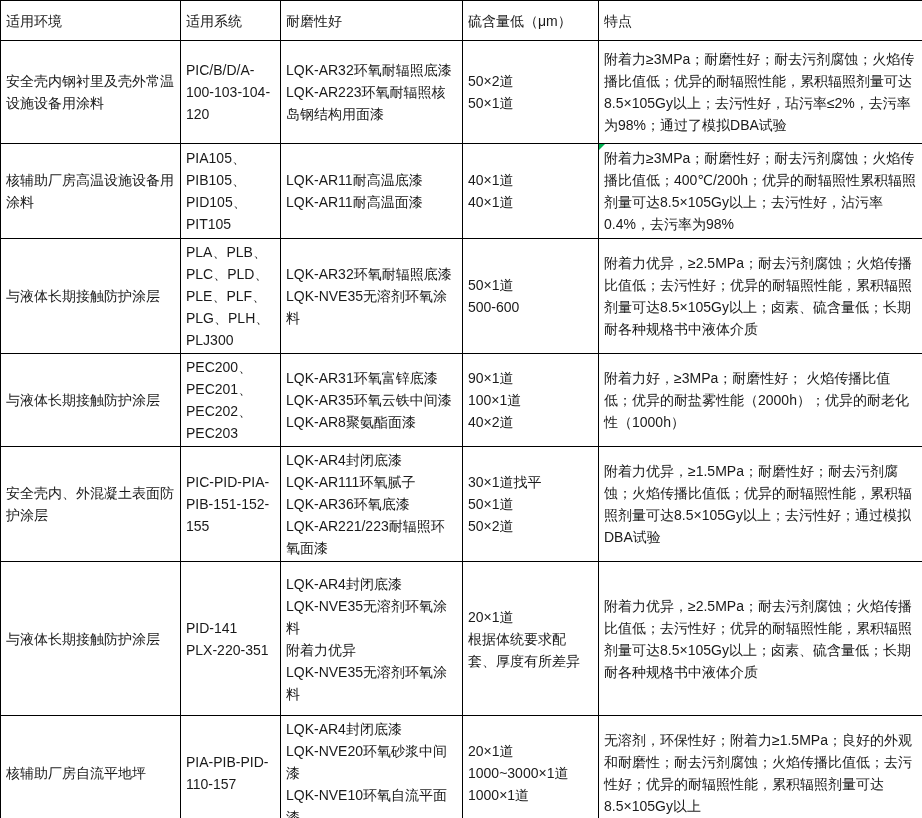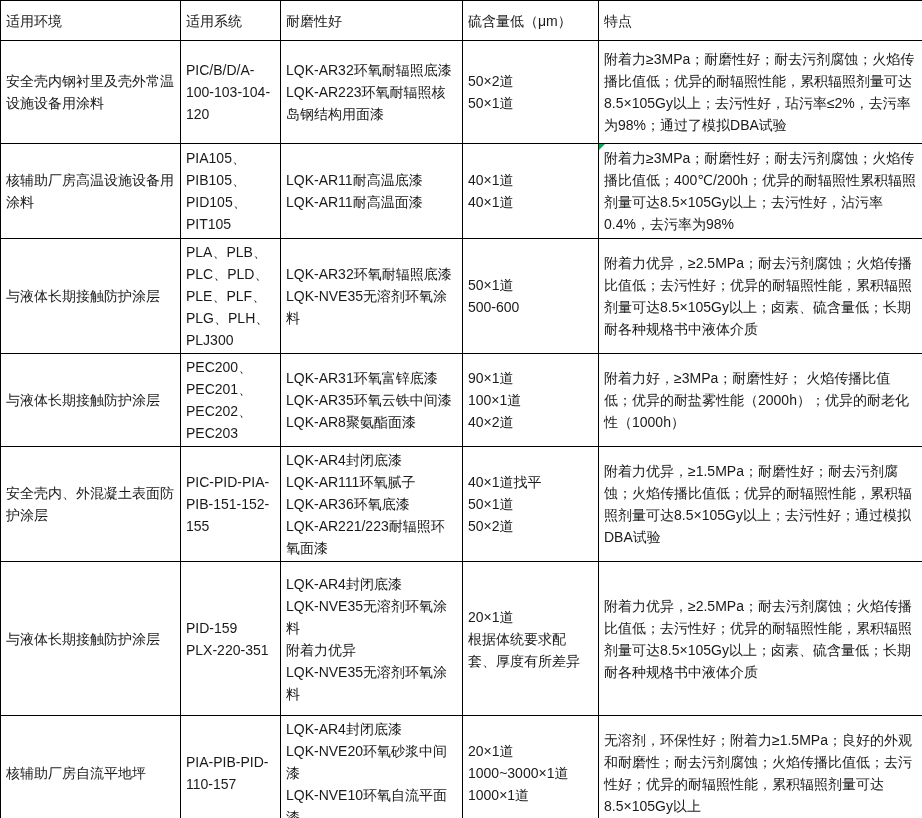--- a/index.html
+++ b/index.html
@@ -128,30 +128,30 @@
     <td>
           <div class="line">PIC-PID-PIA-PIB-151-152-155</div>
         </td>
     <td>
           <div class="line">LQK-AR4封闭底漆</div>
           <div class="line">LQK-AR111环氧腻子</div>
           <div class="line">LQK-AR36环氧底漆</div>
           <div class="line">LQK-AR221/223耐辐照环氧面漆</div>
         </td>
     <td>
-          <div class="line">40×1道找平</div>
+          <div class="line">30×1道找平</div>
           <div class="line">50×1道</div>
           <div class="line">50×2道</div>
         </td>
     <td>附着力优异，≥1.5MPa；耐磨性好；耐去污剂腐蚀；火焰传播比值低；优异的耐辐照性能，累积辐照剂量可达8.5×105Gy以上；去污性好；通过模拟DBA试验</td>
   </tr>
       <tr style="height: 154px;">
     <td>与液体长期接触防护涂层</td>
     <td>
-          <div class="line">PID-159</div>
+          <div class="line">PID-141</div>
           <div class="line">PLX-220-351</div>
         </td>
     <td>
           <div class="line">LQK-AR4封闭底漆</div>
           <div class="line">LQK-NVE35无溶剂环氧涂料</div>
           <div class="line">附着力优异</div>
           <div class="line">LQK-NVE35无溶剂环氧涂料</div>
         </td>
     <td>
           <div class="line">20×1道</div>

